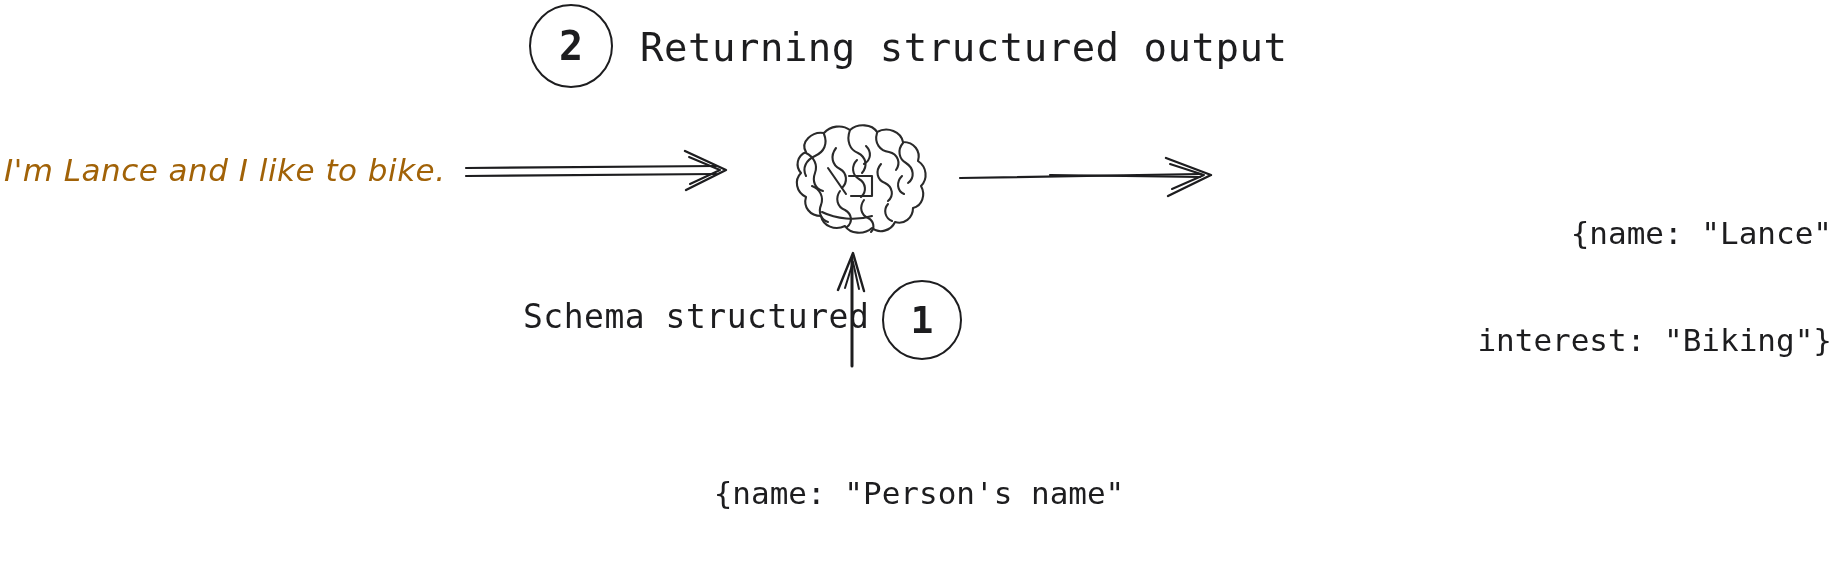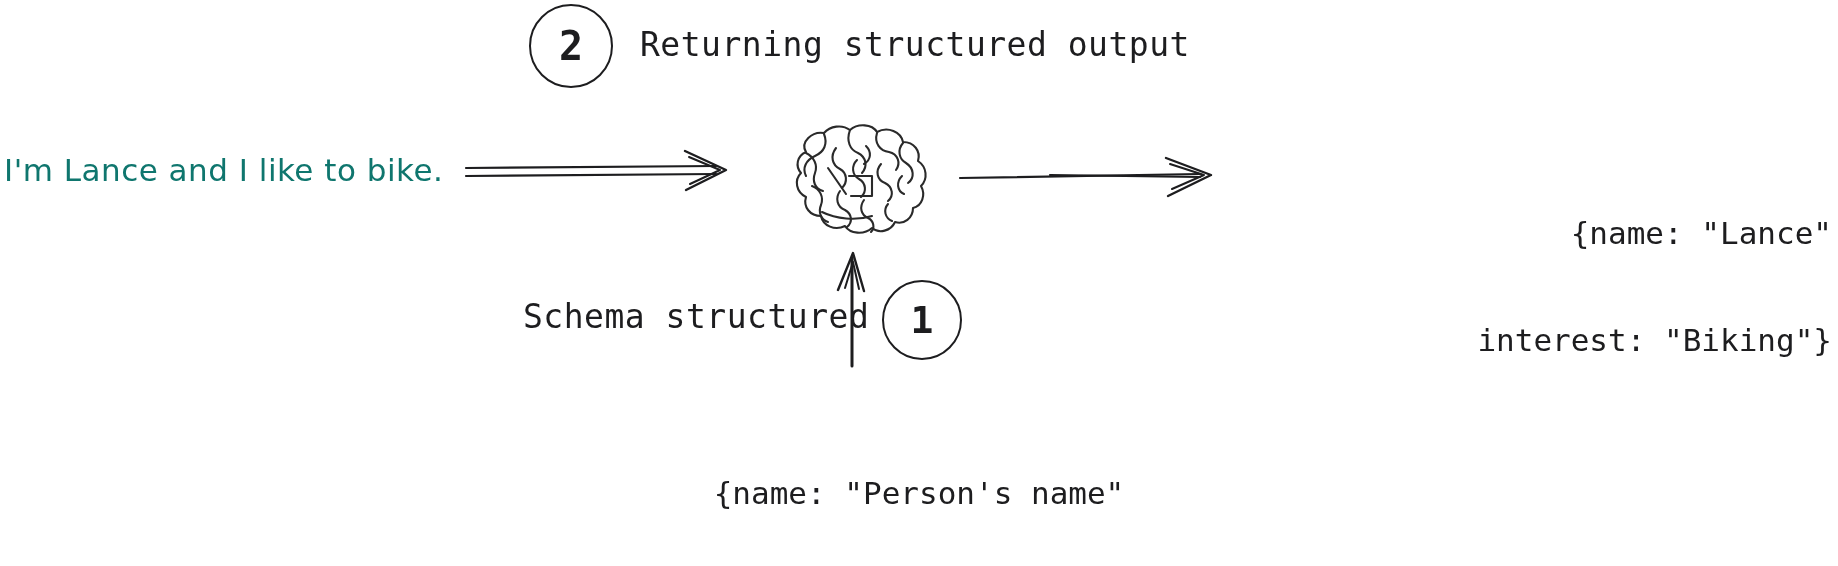--- a/index.html
+++ b/index.html
@@ -22,21 +22,22 @@
 
   
   .mono {
     font-family: "DejaVu Sans Mono", monospace;
     color: #1d1d1f;
     white-space: pre;
     line-height: 1.0;
   }
   .hand {
     font-family: "DejaVu Sans", sans-serif;
-    color: #0f766e;
+    font-style: italic;
+    color: #a16207;
     white-space: pre;
     letter-spacing: 0.5px;
   }
 
   
   .badge {
     position: absolute;
     border: 2px solid #1d1d1f;
     border-radius: 50%;
     display: flex;
@@ -47,21 +48,21 @@
     color: #1d1d1f;
     background: #ffffff;
     box-sizing: border-box;
   }
 
   
   #step2-label {
     position: absolute;
     left: 640px;
     top: 28px;
-    font-size: 33px;
+    font-size: 39px;
     letter-spacing: 0.5px;
     text-align: center;
   }
 
   
   #input-phrase {
     position: absolute;
     left: 4px;
     top: 152px;
     font-size: 31px;

